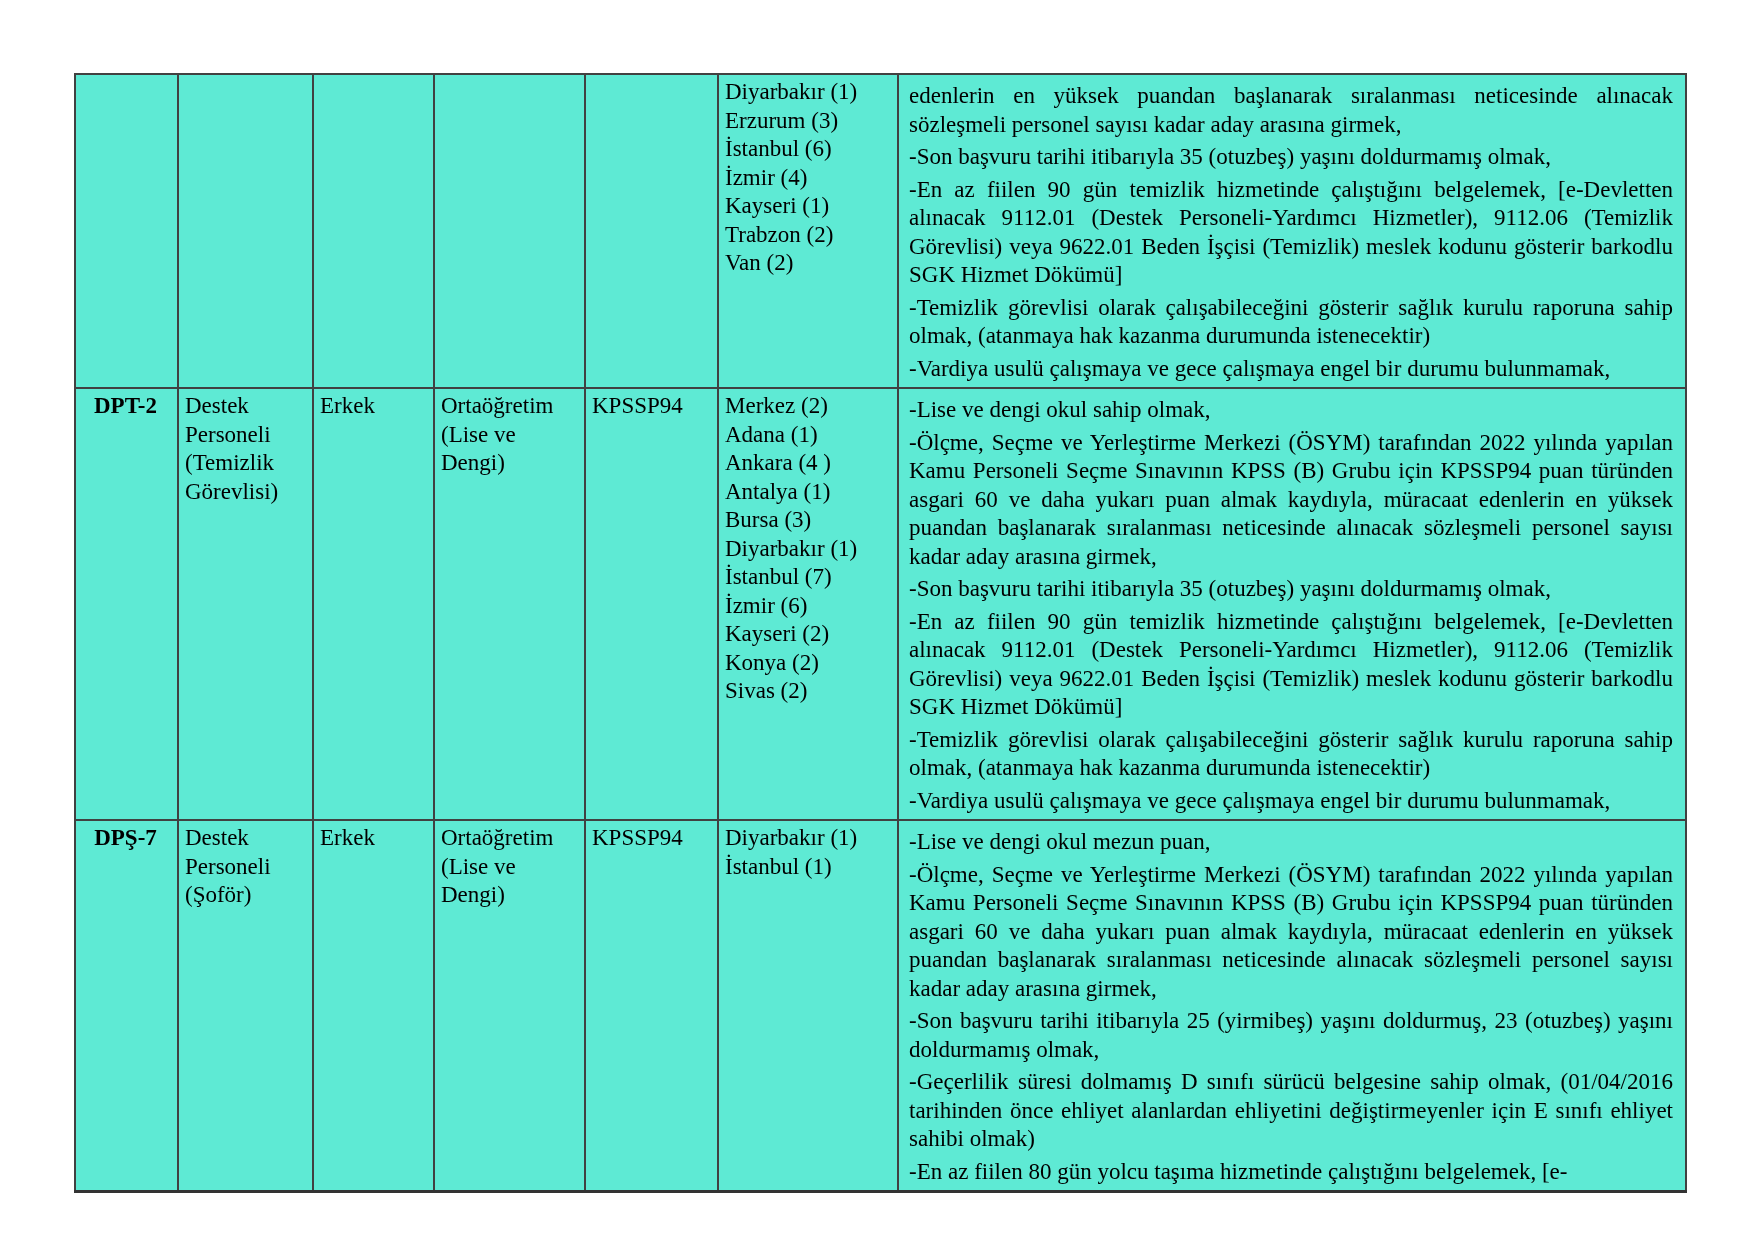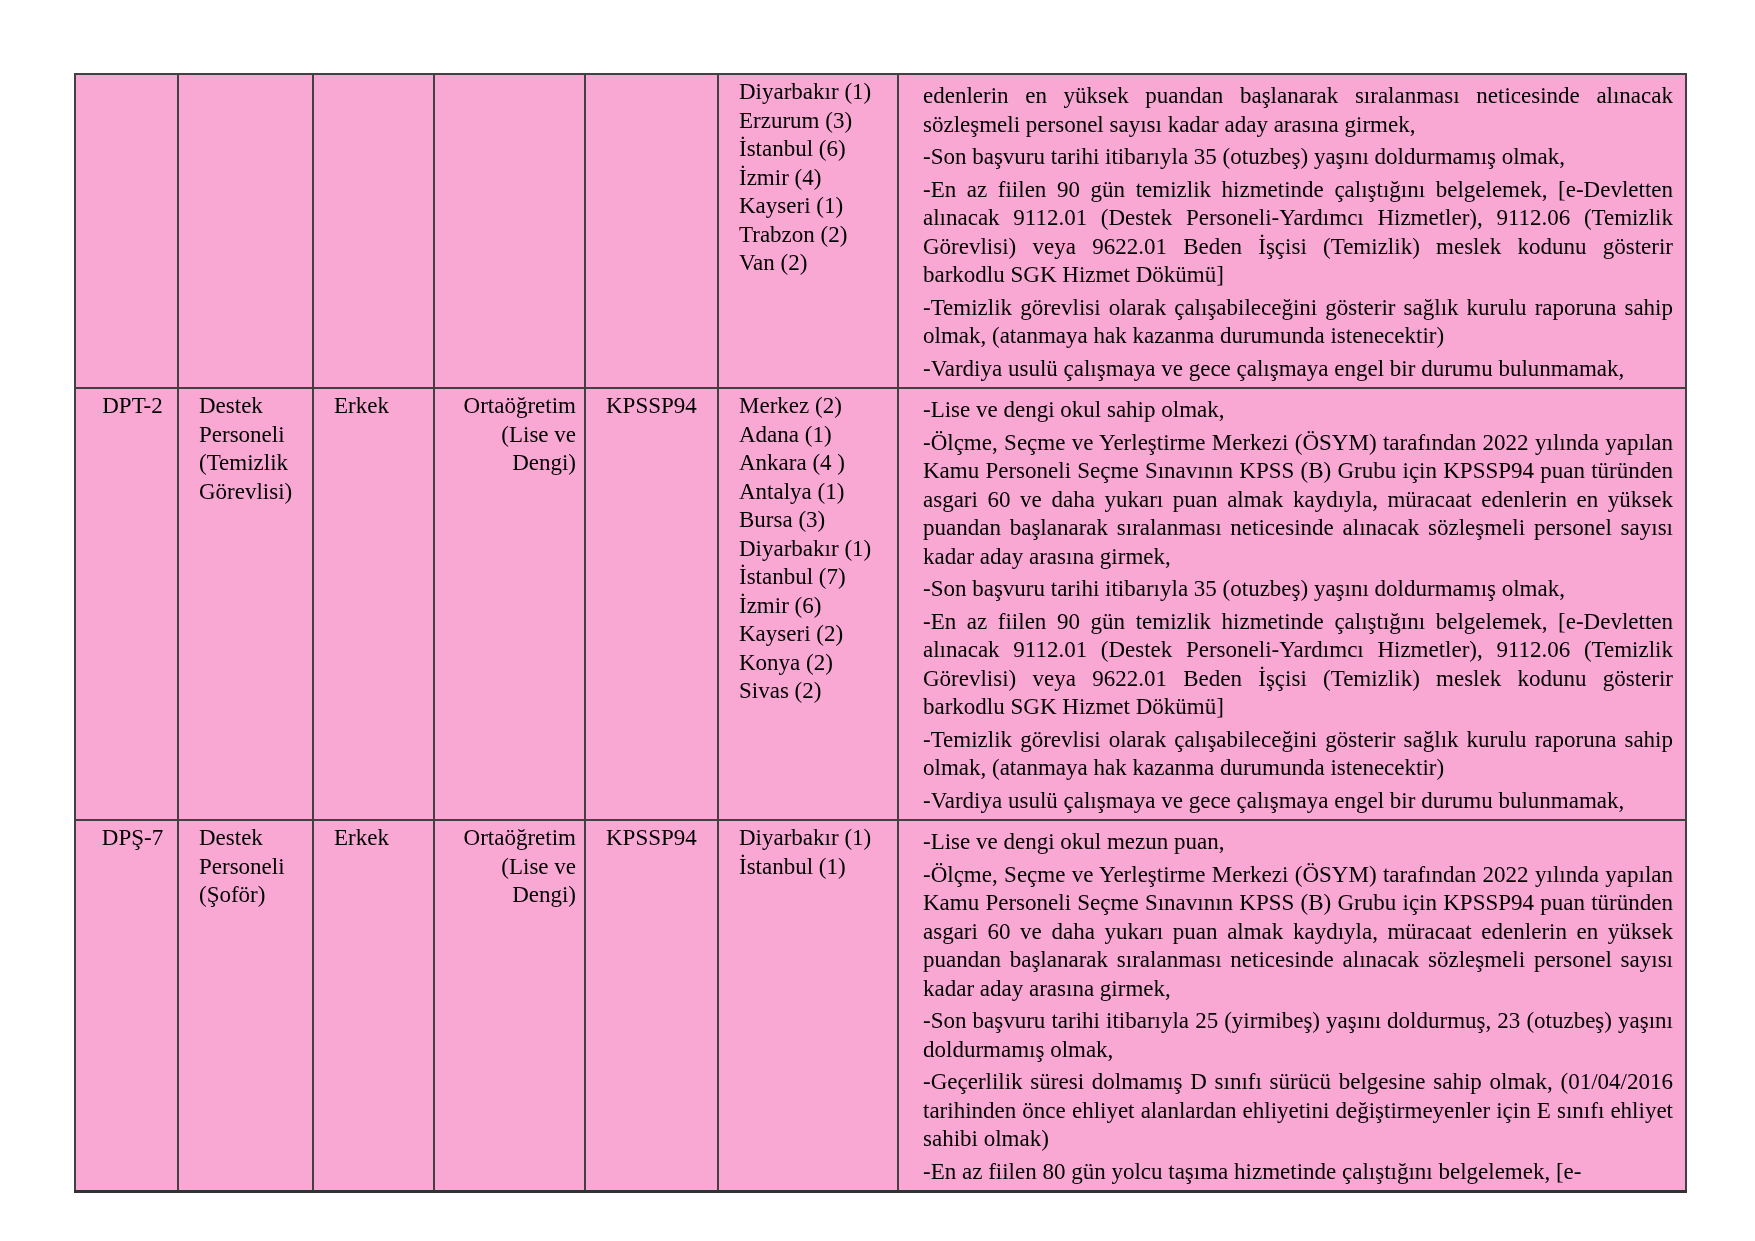--- a/index.html
+++ b/index.html
@@ -20,35 +20,35 @@
     top: 73px;
     width: 1611px;
     border-collapse: collapse;
     table-layout: fixed;
     border: 2px solid #414141;
     border-bottom: 3px solid #333333;
   }
   table.doc-table td {
     border: 2px solid #414141;
     vertical-align: top;
-    padding: 3px 8px 0 20px;
+    padding: 3px 8px 0 6px;
     font-size: 23px;
     line-height: 28.5px;
     overflow: hidden;
-    background: #f9a8d4;
+    background: #5eead4;
   }
   td.cell-code {
-    font-weight: normal;
+    font-weight: bold;
     text-align: center;
     padding-left: 2px;
     padding-right: 2px;
   }
   .pre { white-space: pre-line; }
   td.cell-edu {
-    text-align: right;
+    text-align: left;
     padding-left: 2px;
     padding-right: 4px;
     margin-top: 12px;
   }
   td.cell-req { padding-left: 9px; padding-right: 8px; }
   td.cell-req p {
     margin: 4px;
     text-align: justify;
   }
 </style>

